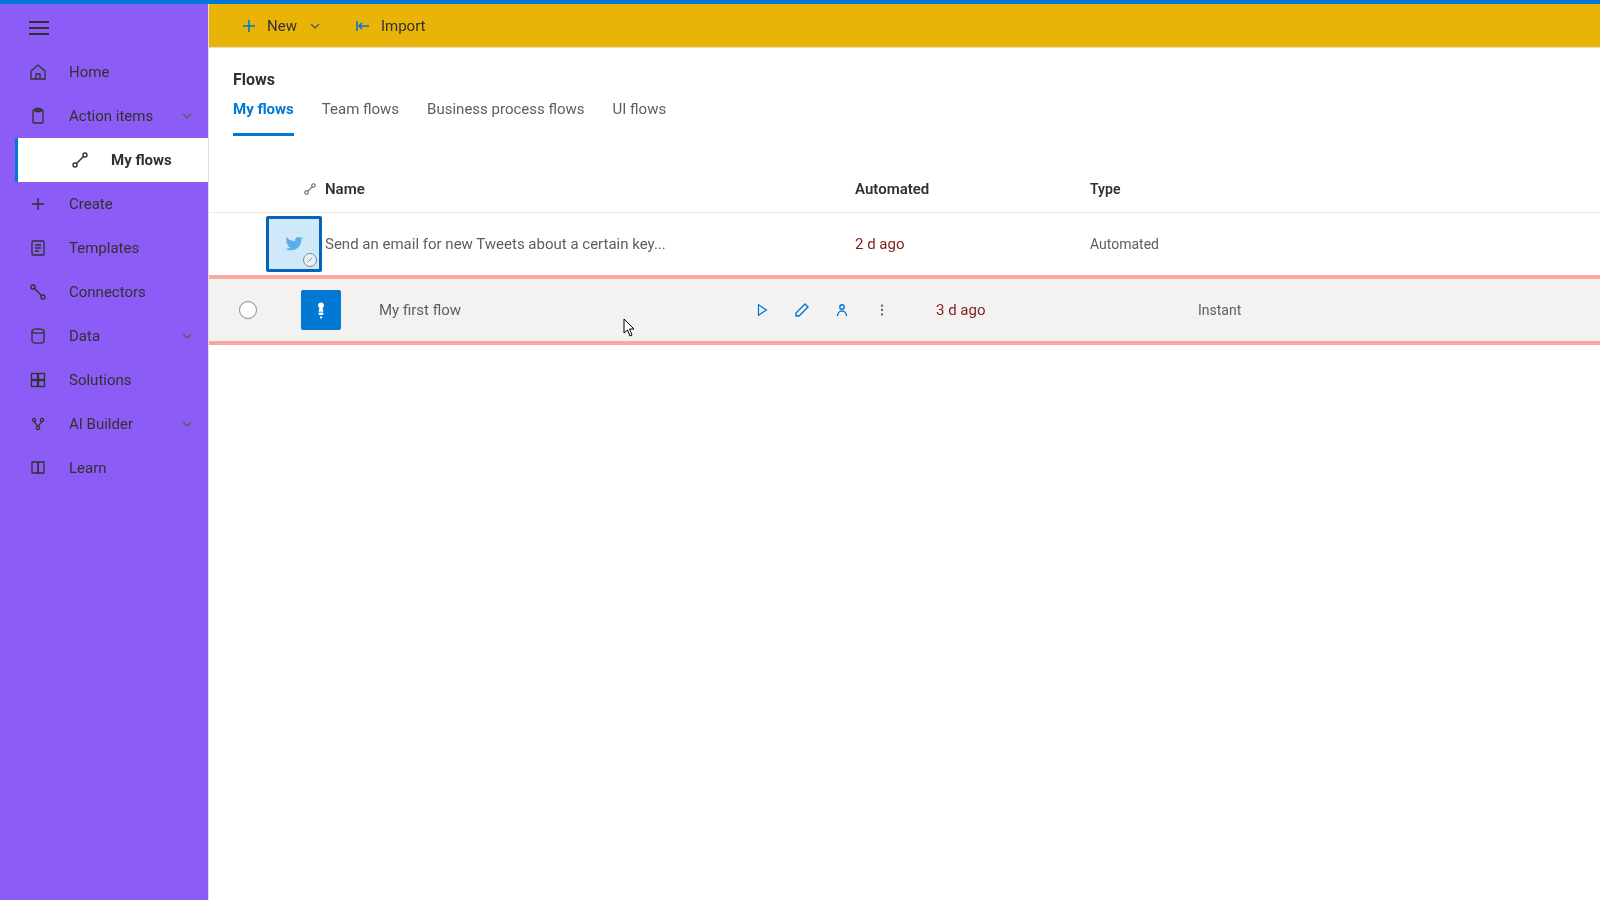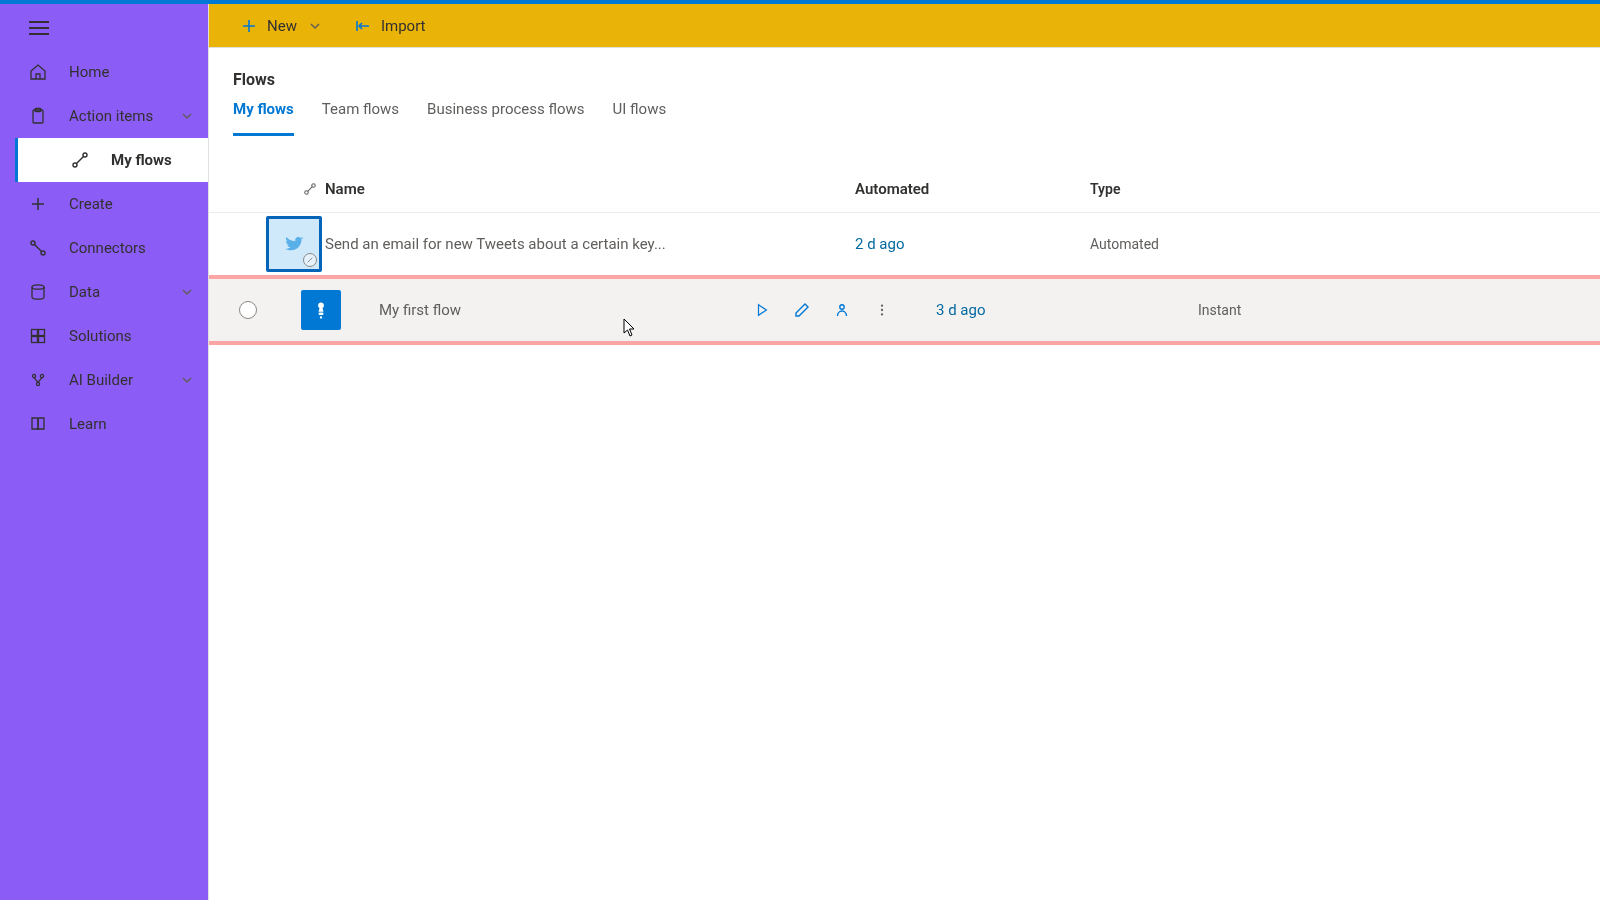--- a/index.html
+++ b/index.html
@@ -157,21 +157,21 @@
     font-weight: 600;
     color: #323130;
   }
   .list-row {
     border-bottom: 4px solid #fca5a5;
   }
   .col-sel { width: 30px; flex-shrink: 0; display:flex; justify-content:center; }
   .col-icon { width: 62px; flex-shrink: 0; display: flex; justify-content: center; }
   .col-icon-header { width:62px; flex-shrink: 0; display: flex; justify-content: flex-end; padding-right: 8px;}
   .col-name { flex: 0 0 530px; font-size: 15px; color: #605e5c; display:flex; align-items:center; }
-  .col-modified { flex: 0 0 235px; font-size: 15px; color: #0369a1; }
+  .col-modified { flex: 0 0 235px; font-size: 15px; color: #7f1d1d; }
   .col-type { flex: 0 0 200px; font-size: 14px; color: #605e5c; }
   .list-header .col-name,
   .list-header .col-modified,
   .list-header .col-type { color: #323130; }
   .row-actions {
     display: flex;
     gap: 22px;
     padding-right: 18px;
     align-items:center;
   }
@@ -275,20 +275,29 @@
 
     <div class="nav-item">
       <span class="icon">
         <svg viewBox="0 0 18 18" width="18" height="18" stroke="#323130" stroke-width="1.5">
             <path d="M9 3 V15 M3 9 H15"></path>
           </svg>
       </span>
       <span>Create</span>
     </div>
 
+    <div class="nav-item">
+      <span class="icon">
+        <svg viewBox="0 0 18 18" width="18" height="18" fill="none" stroke="#323130" stroke-width="1.3">
+          <rect x="3" y="2" width="12" height="14" rx="1"></rect>
+            <path d="M6 6 H12 M6 9 H12 M6 12 H10"></path>
+        </svg>
+      </span>
+      <span>Templates</span>
+    </div>
 
     <div class="nav-item">
       <span class="icon">
         <svg viewBox="0 0 18 18" width="18" height="18" fill="none" stroke="#323130" stroke-width="1.4">
           <circle cx="4" cy="4" r="2"></circle>
             <circle cx="14" cy="14" r="2"></circle>
             <path d="M5.5 5.5 L12.5 12.5"></path>
         </svg>
       </span>
       <span>Connectors</span>

